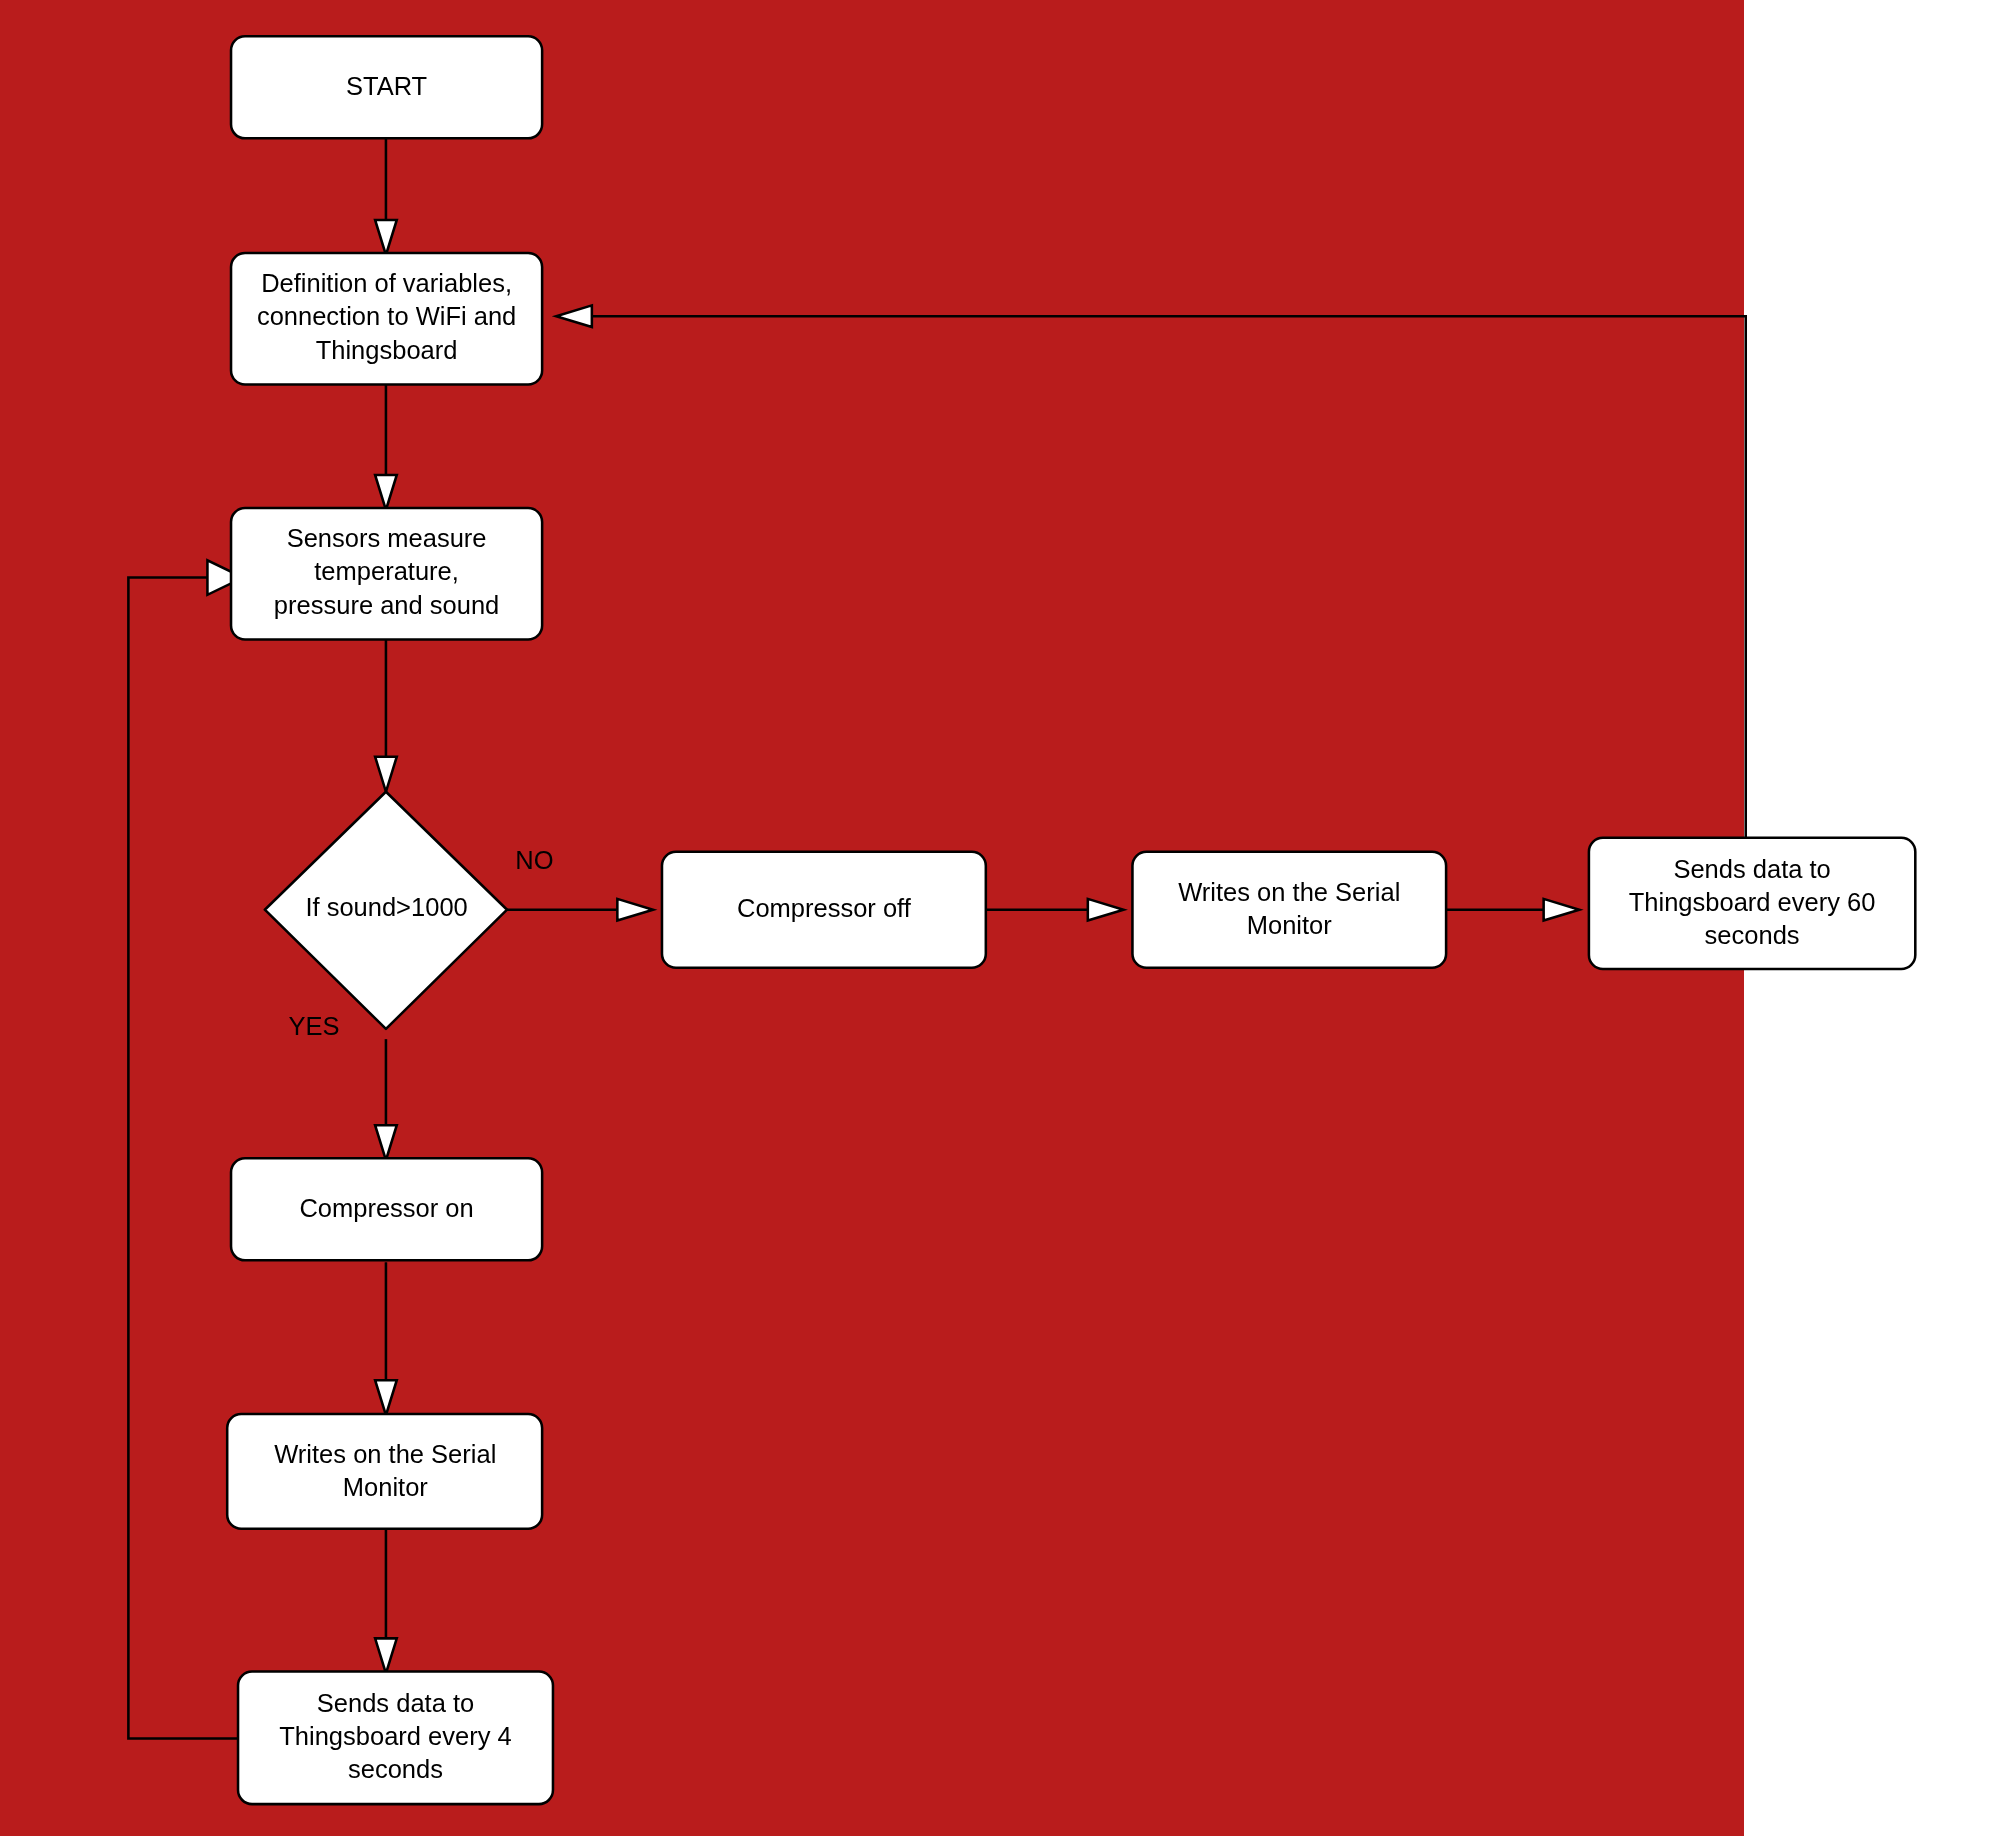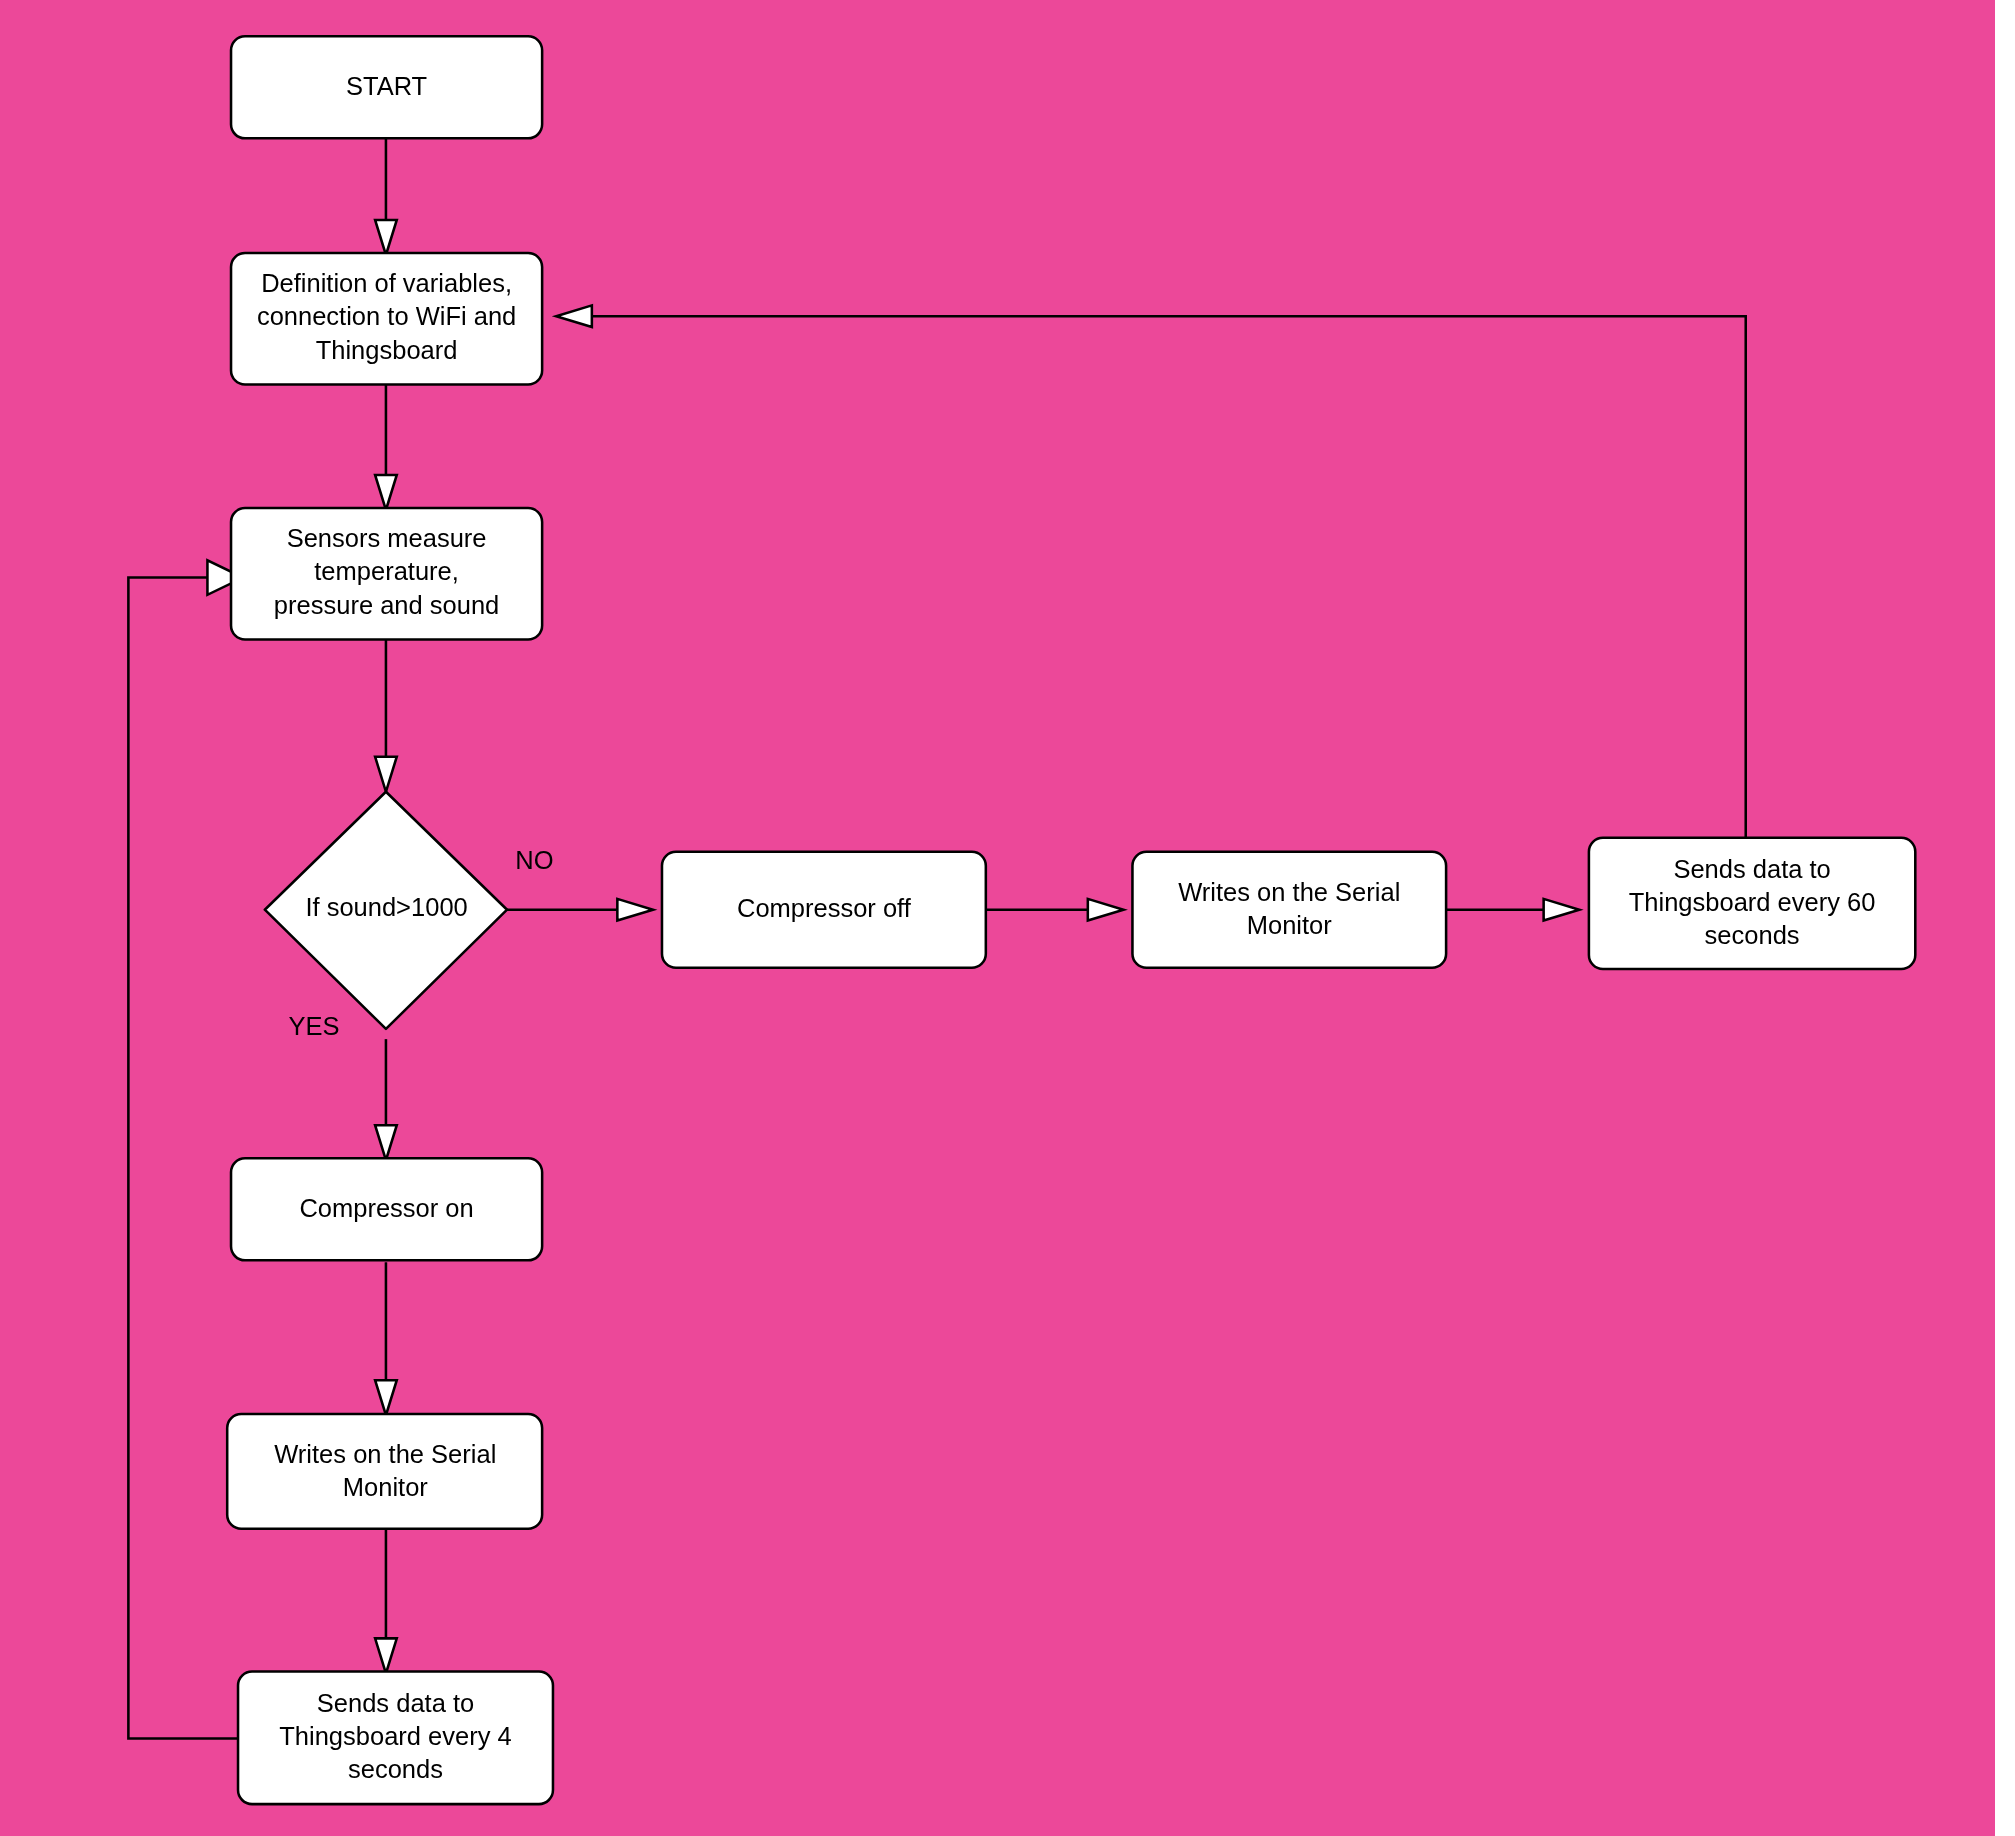--- a/index.html
+++ b/index.html
@@ -9,23 +9,23 @@
     background: #ffffff;
   }
   body {
     width: 2015px;
     height: 1836px;
     font-family: "Liberation Sans", sans-serif;
     overflow: hidden;
   }
   #flowchart-root {
     position: relative;
-    width: 1995px;
+    width: 1744px;
     height: 1836px;
-    background: #ec4899;
+    background: #b91c1c;
     text-align: center;
   }
   svg.flow-canvas {
     position: absolute;
     top: 0;
     left: 0;
     width: 2015px;
     height: 1836px;
     display: block;
   }

